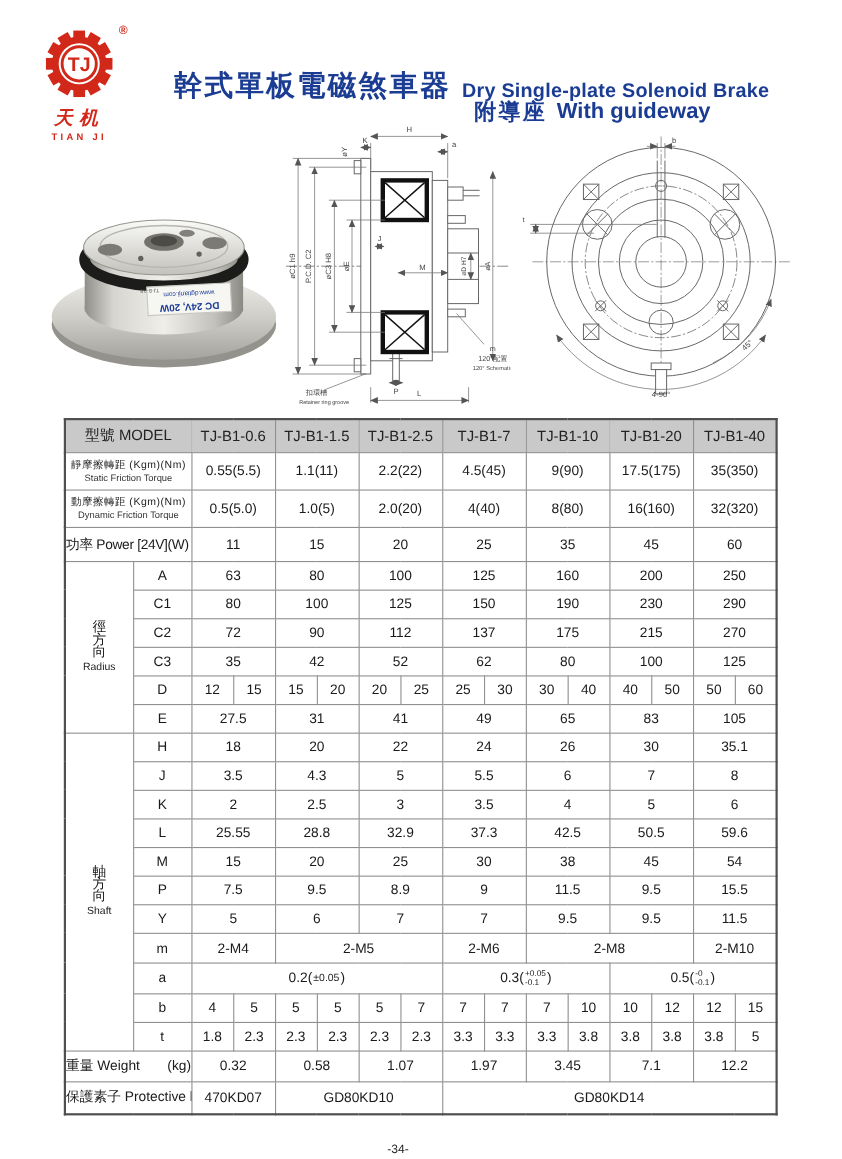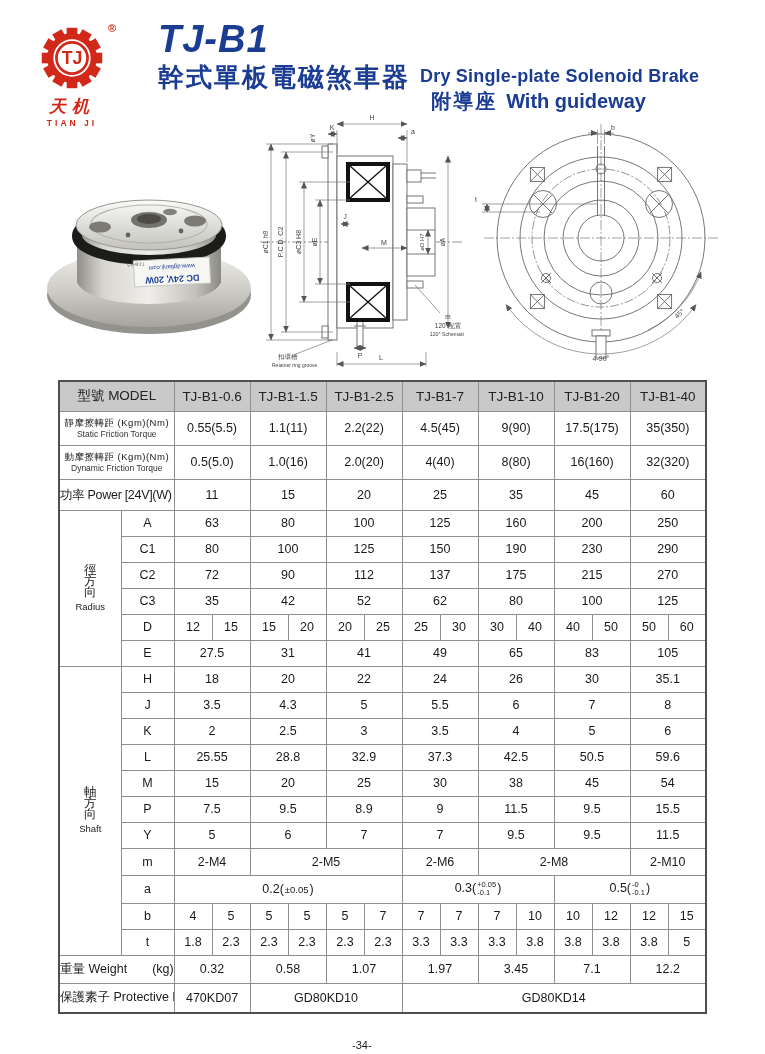--- a/index.html
+++ b/index.html
@@ -6,21 +6,21 @@
   .page{position:relative;width:765px;height:1054px;background:#ffffff;overflow:hidden;
         font-family:"Liberation Sans",sans-serif;color:#1e1e1e;}
   
   .brand{position:absolute;left:22px;top:26px;width:100px;text-align:center;}
   .brand .reg{position:absolute;left:86px;top:-4px;font-size:11px;color:#d2281a;font-weight:bold;}
   .brand-cn{margin-top:1px;font-size:17px;font-weight:bold;font-style:italic;color:#d2281a;
             font-family:"Liberation Serif",serif;letter-spacing:6px;}
   .brand-en{font-size:8.5px;font-weight:bold;color:#d2281a;letter-spacing:3px;}
   .model-title{position:absolute;left:158px;top:18px;font-size:38px;font-weight:bold;font-style:italic;
                color:#1b3c93;letter-spacing:1px;}
-  .subtitle{position:absolute;left:158px;top:60px;display:flex;align-items:center;gap:10px;color:#1b3c93;}
+  .subtitle{position:absolute;left:158px;top:60px;display:flex;align-items:flex-end;gap:10px;color:#1b3c93;}
   .subtitle-cn{font-size:26px;font-weight:bold;letter-spacing:2px;}
   .subtitle-en{font-size:18px;font-weight:bold;padding-bottom:2px;letter-spacing:0.2px;}
   .variant{position:absolute;top:88px;left:360px;width:286px;display:flex;justify-content:flex-end;
            align-items:flex-end;gap:9px;color:#1b3c93;}
   .variant-cn{font-size:20px;font-weight:bold;letter-spacing:2px;}
   .variant-en{font-size:20px;font-weight:bold;padding-bottom:2px;}
   
   .fig{position:absolute;}
   svg text{font-family:"Liberation Sans",sans-serif;}
   
@@ -70,21 +70,20 @@
       </g>
       <circle r="21" fill="#ffffff"></circle>
       <circle r="17.5" fill="#ffffff" stroke="#d2281a" stroke-width="3"></circle>
       <text x="0" y="7" text-anchor="middle" font-size="20" font-weight="bold" font-family="Liberation Serif, serif" fill="#d2281a">TJ</text>
     </svg>
     <span class="reg">®</span>
     <div class="brand-cn">天机</div>
     <div class="brand-en">TIAN JI</div>
   </div>
 
-  <div class="model-title">TJ-B1</div>
 
   <div class="subtitle">
     <span class="subtitle-cn">幹式單板電磁煞車器</span>
     <span class="subtitle-en">Dry Single-plate Solenoid Brake</span>
   </div>
 
   <div class="variant">
     <span class="variant-cn">附導座</span>
     <span class="variant-en">With guideway</span>
   </div>
@@ -336,21 +335,21 @@
           <td colspan="2">9(90)</td>
           <td colspan="2">17.5(175)</td>
           <td colspan="2">35(350)</td>
         </tr>
         <tr style="height: 34px;">
           <td colspan="2" class="lab spec-lab">
             <div>動摩擦轉距 (Kgm)(Nm)</div>
             <div>Dynamic Friction Torque</div>
           </td>
           <td colspan="2">0.5(5.0)</td>
-          <td colspan="2">1.0(16)</td>
+          <td colspan="2">1.0(5)</td>
           <td colspan="2">2.0(20)</td>
           <td colspan="2">4(40)</td>
           <td colspan="2">8(80)</td>
           <td colspan="2">16(160)</td>
           <td colspan="2">32(320)</td>
         </tr>
         <tr style="height: 31px;">
           <td colspan="2" class="lab power">功率 Power [24V](W) at 20℃</td>
           <td colspan="2">11</td>
           <td colspan="2">15</td>

